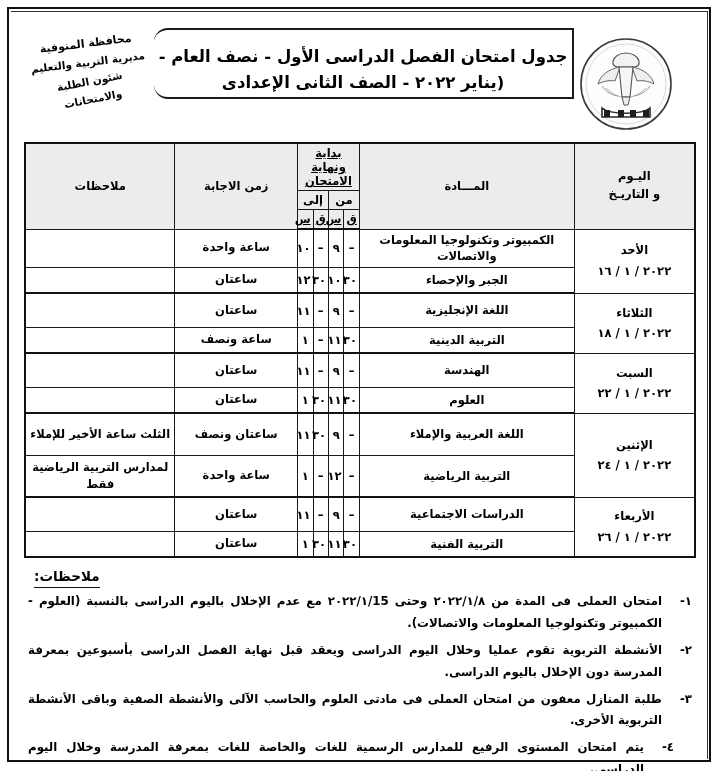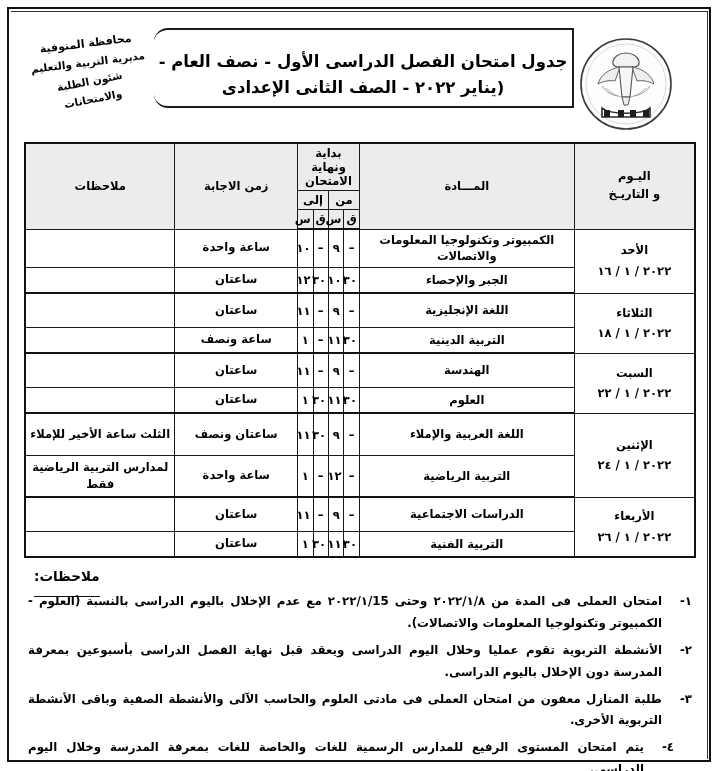--- a/index.html
+++ b/index.html
@@ -60,21 +60,21 @@
     width: 96px;
     height: 96px;
   }
   .emblem svg { display: block; }
 
   .title-box {
     position: absolute;
     right: 122px;
     left: 130px;
     top: 10px;
-    height: 80px;
+    height: 71px;
     border: 2.5px solid #1a1a1a;
     border-left: none;
     border-radius: 0 0 0 0;
     border-top-left-radius: 14px;
     border-bottom-left-radius: 14px;
     background: #fff;
     display: flex;
     flex-direction: column;
     align-items: center;
     justify-content: center;
@@ -130,21 +130,21 @@
   }
   
   table.sched { border: 2.5px solid #111; }
   thead tr:last-child th { border-bottom: 2.5px solid #111; }
   th.grp-left, td.grp-left { border-right: 2.5px solid #111; }
   th.grp-right, td.grp-right { border-left: 2.5px solid #111; }
   tr.grp-end td { border-bottom: 2.5px solid #111; }
 
   th.col-day   { width: 94px; font-size: 12.5px; line-height: 1.55; }
   th.col-subj  { width: 172px; font-size: 12.5px; }
-  th.col-hm    { width: 46px; }
+  th.col-hm    { width: 46px; text-decoration: underline; }
   th.col-dur   { width: 96px; font-size: 12px; }
   th.col-notes { width: 118px; font-size: 12.5px; }
 
   td.day  { font-size: 11.5px; line-height: 1.8; }
   td.subj { font-size: 11.5px; line-height: 1.45; }
   td.dur  { font-size: 11.5px; line-height: 1.35; margin-top: 20px; }
   td.notes{ font-size: 10.5px; line-height: 1.5; }
   td.num  { font-size: 11.5px; margin-top: 26px; }
 
   .row-h1 { height: 34px; }
@@ -158,21 +158,21 @@
   }
   .notes-title {
     text-align: left;
     font-size: 13.5px;
     font-weight: bold;
     padding-left: 6px;
     display: block;
   }
   .notes-title span {
     border-bottom: 1.5px solid #111;
-    padding-bottom: 12px;
+    padding-bottom: 3px;
     text-align: center;
   }
   ol.notes {
     list-style: none;
     margin: 7px 0 0 0;
     padding: 0;
   }
   ol.notes li {
     display: flex;
     flex-direction: row;

